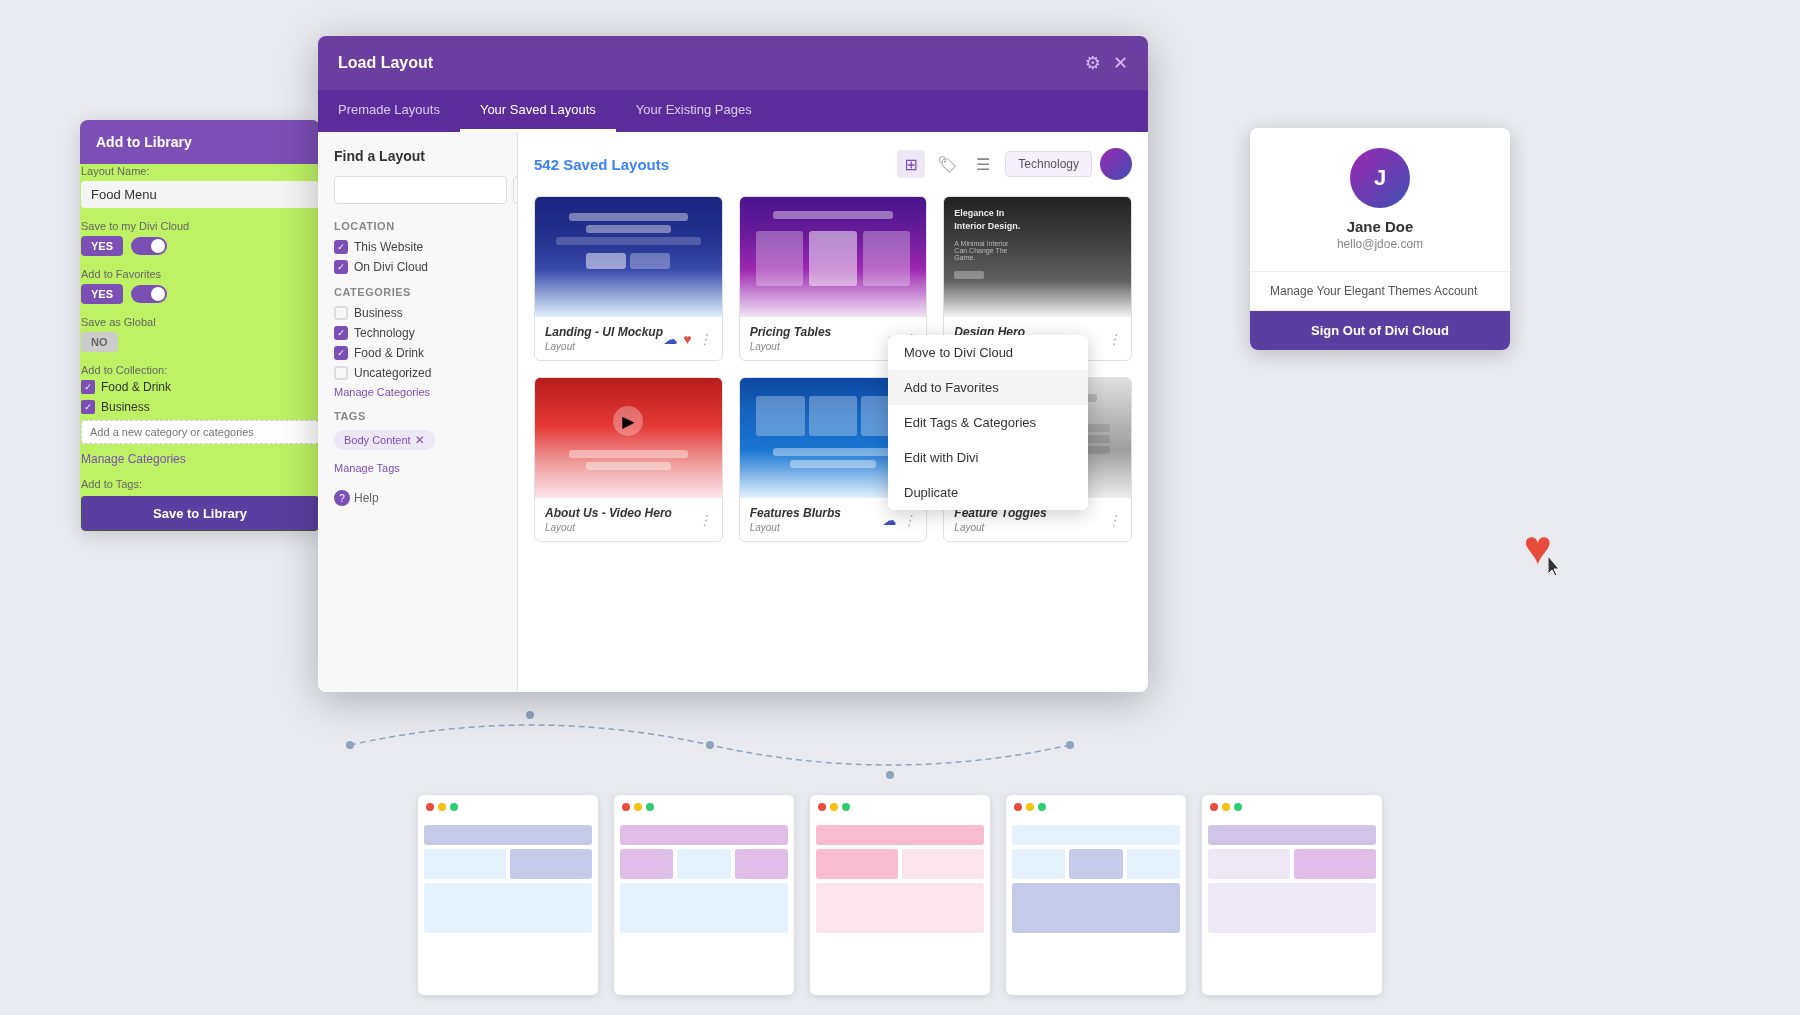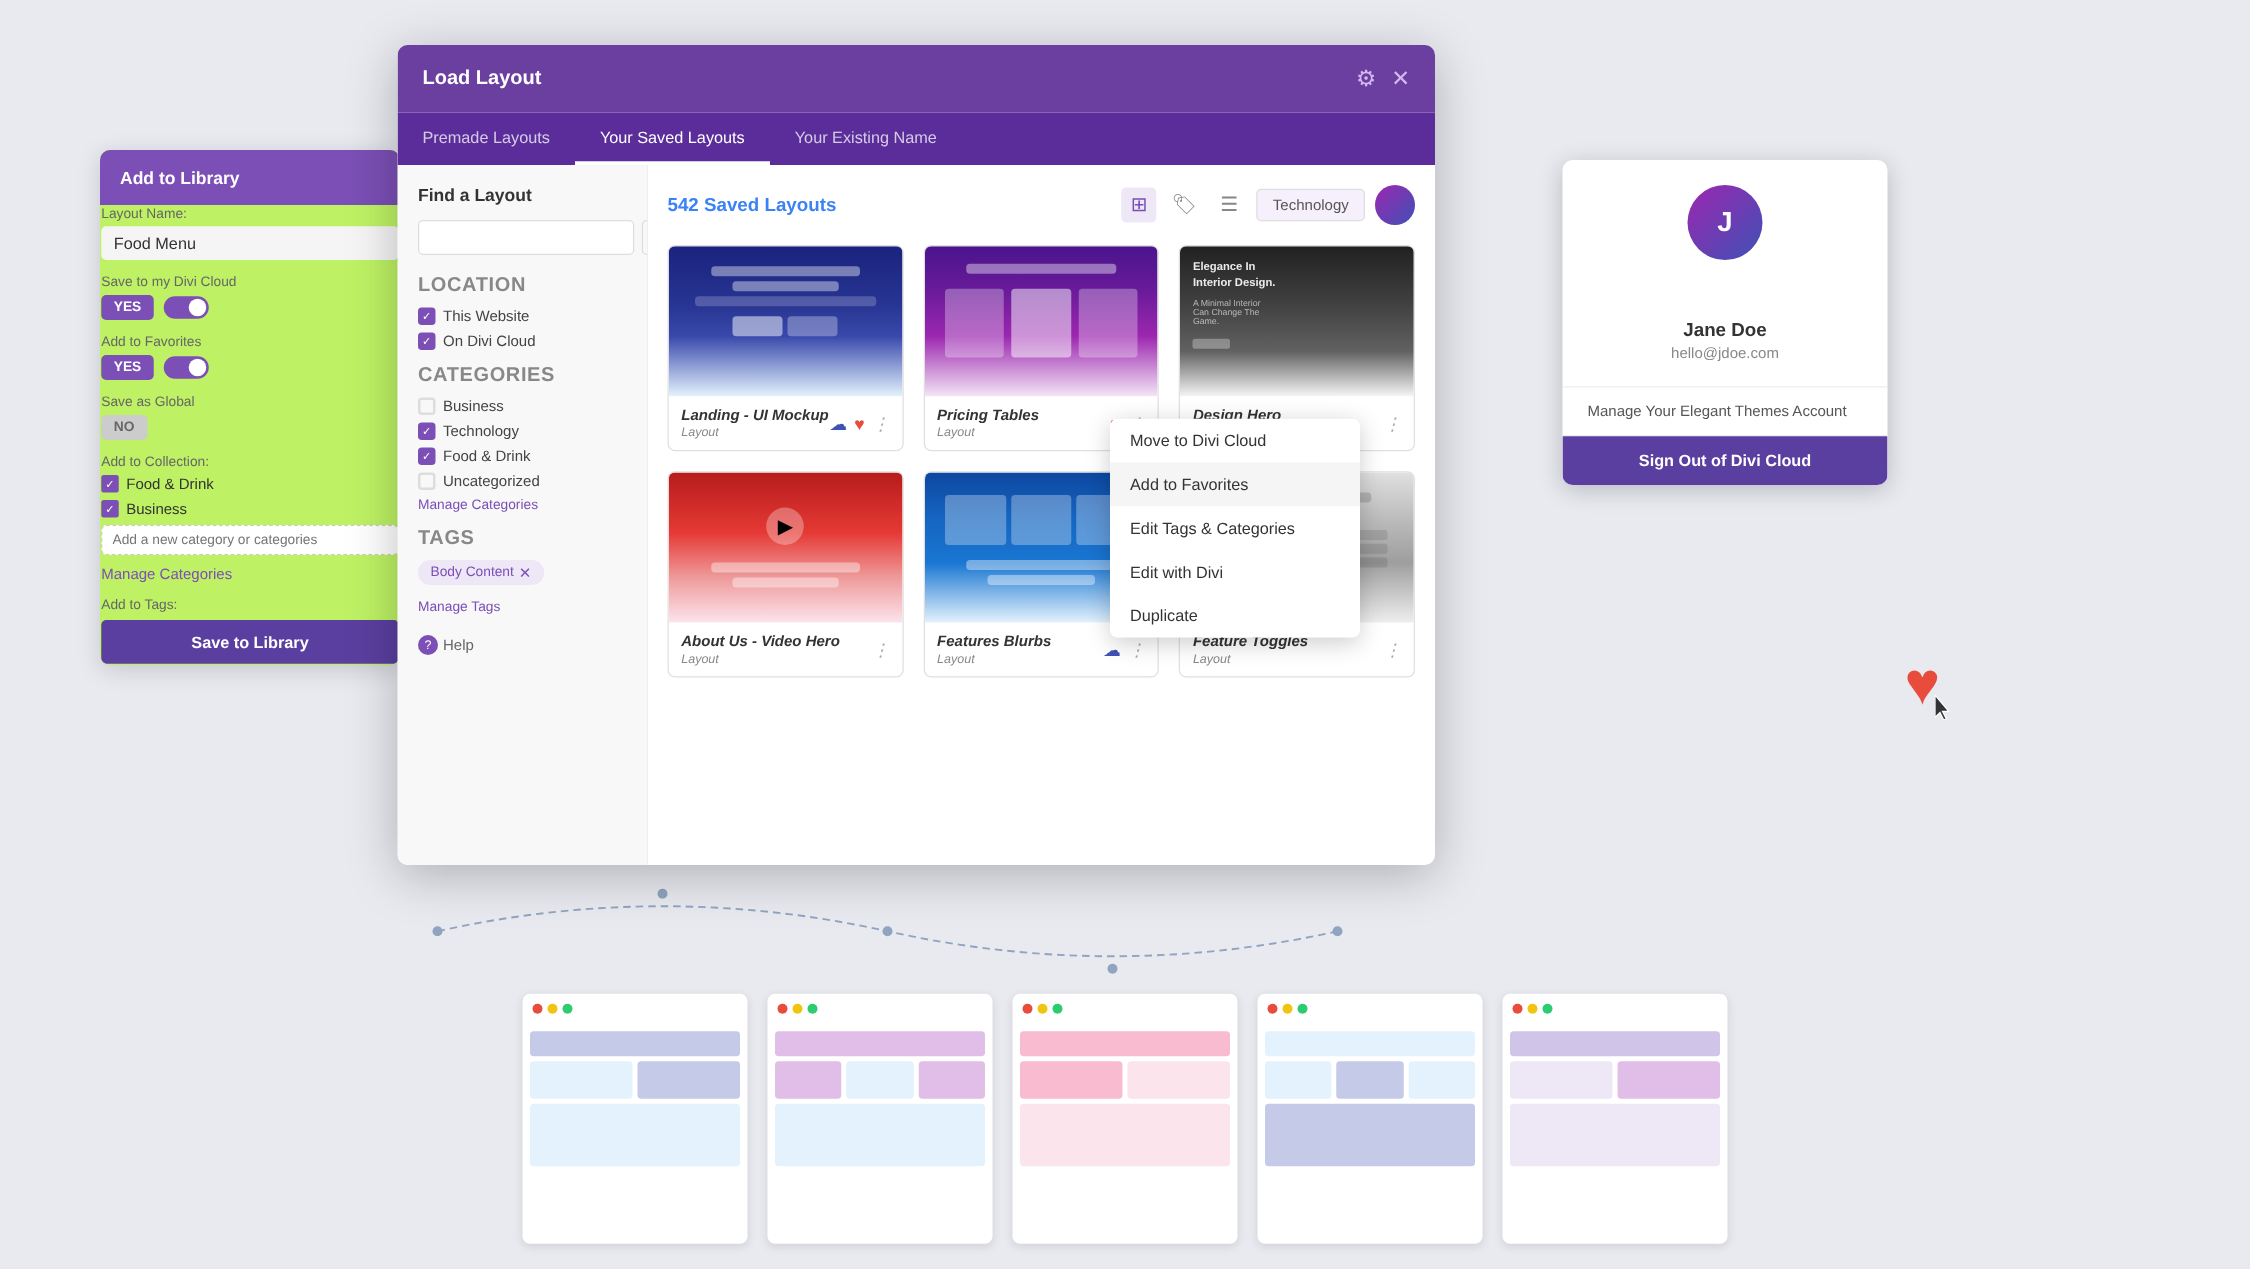--- a/index.html
+++ b/index.html
@@ -228,21 +228,21 @@
     .search-input {
       flex: 1; border: 1px solid #ddd; border-radius: 4px;
       padding: 6px 8px; font-size: 12px;
     }
     .filter-btn {
       background: transparent; border: 1px solid #ddd;
       border-radius: 4px; padding: 5px 8px; font-size: 11px;
       cursor: pointer; color: #555; white-space: nowrap;
     }
     .section-label {
-      font-size: 16px; font-weight: 700; color: #888;
+      font-size: 11px; font-weight: 700; color: #888;
       text-transform: uppercase; letter-spacing: 0.5px;
       margin-bottom: 8px; margin-top: 12px;
     }
     .filter-check-row {
       display: flex; align-items: center; gap: 6px; margin-bottom: 6px;
     }
     .filter-check {
       width: 14px; height: 14px; border: 2px solid #ddd;
       border-radius: 3px; flex-shrink: 0;
     }
@@ -394,21 +394,21 @@
       display: flex; flex-direction: column; align-items: center;
       border-bottom: 1px solid #eee;
     }
     .user-avatar-lg {
       width: 60px; height: 60px; border-radius: 50%;
       background: linear-gradient(135deg, #9c27b0, #3f51b5);
       margin-bottom: 10px;
       display: flex; align-items: center; justify-content: center;
       color: #fff; font-size: 22px; font-weight: 600;
     }
-    .user-name { font-size: 15px; font-weight: 600; color: #333; margin-top: 38px; }
+    .user-name { font-size: 15px; font-weight: 600; color: #333; }
     .user-email { font-size: 12px; color: #888; margin-top: 2px; }
     .user-manage {
       padding: 12px 20px;
       font-size: 12px; color: #555;
       border-bottom: 1px solid #eee;
     }
     .sign-out-btn {
       width: 100%; background: #5b3fa0; color: #fff;
       border: none; padding: 12px; font-size: 13px;
       font-weight: 600; cursor: pointer;
@@ -580,21 +580,21 @@
     <span class="modal-title">Load Layout</span>
     <div class="modal-header-actions">
       <span class="modal-header-icon">⚙</span>
       <span class="modal-header-icon">✕</span>
     </div>
   </div>
 
   <div class="modal-tabs">
     <div class="modal-tab">Premade Layouts</div>
     <div class="modal-tab active">Your Saved Layouts</div>
-    <div class="modal-tab">Your Existing Name</div>
+    <div class="modal-tab">Your Existing Pages</div>
   </div>
 
   <div class="modal-body">
 
     <div class="filter-panel">
       <div class="filter-title">Find a Layout</div>
 
       
       <div class="search-row">
         <input class="search-input" placeholder="" style="">

